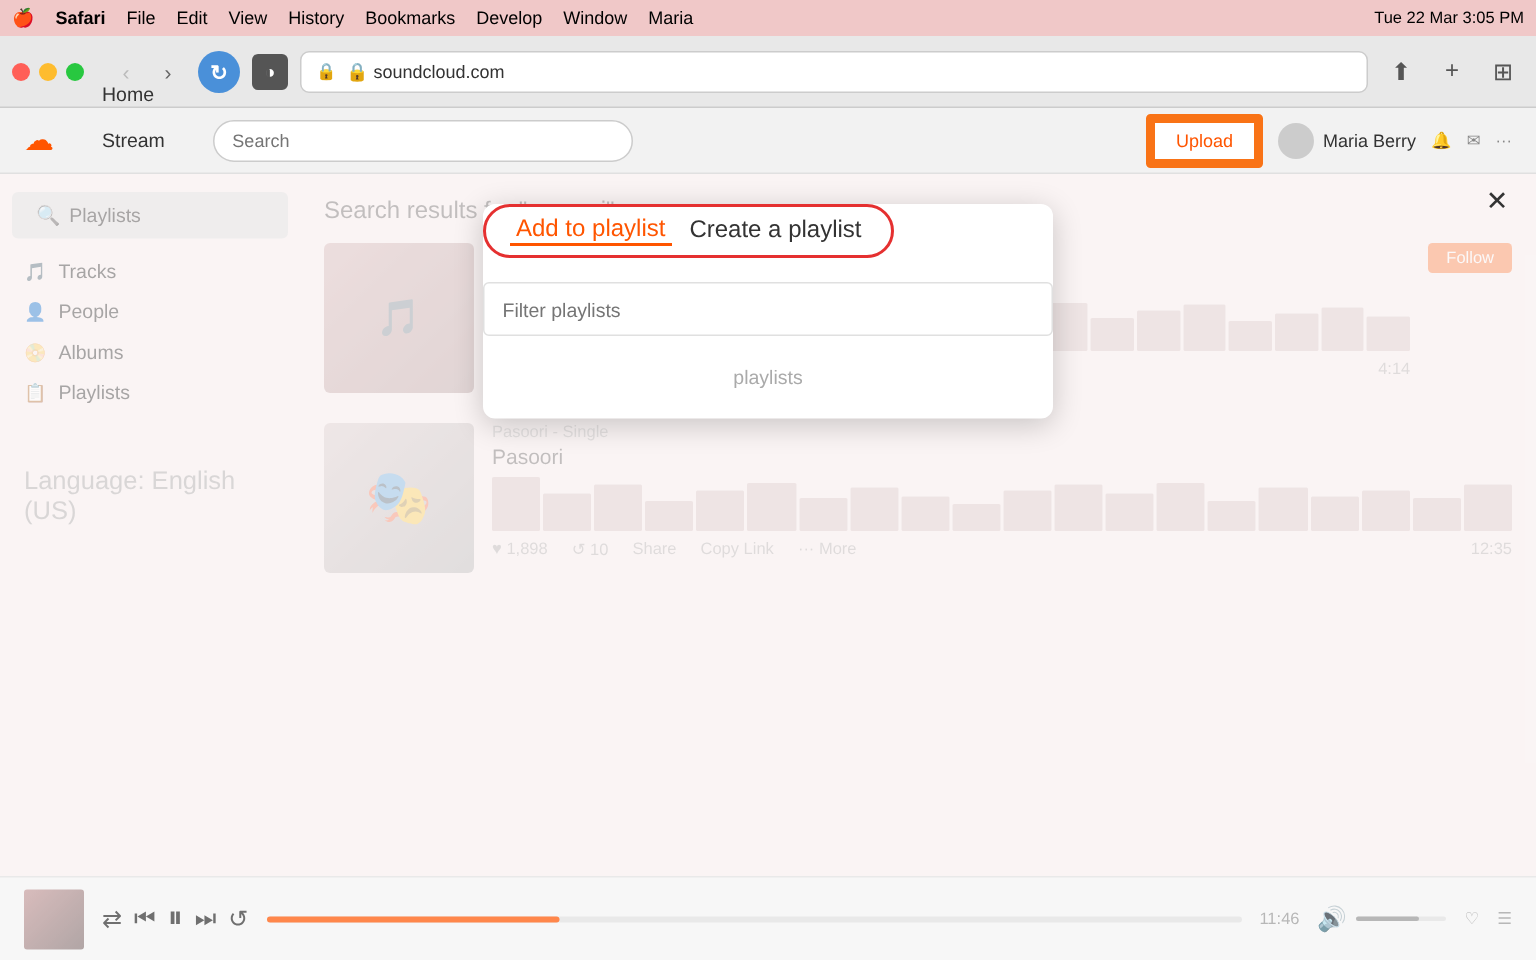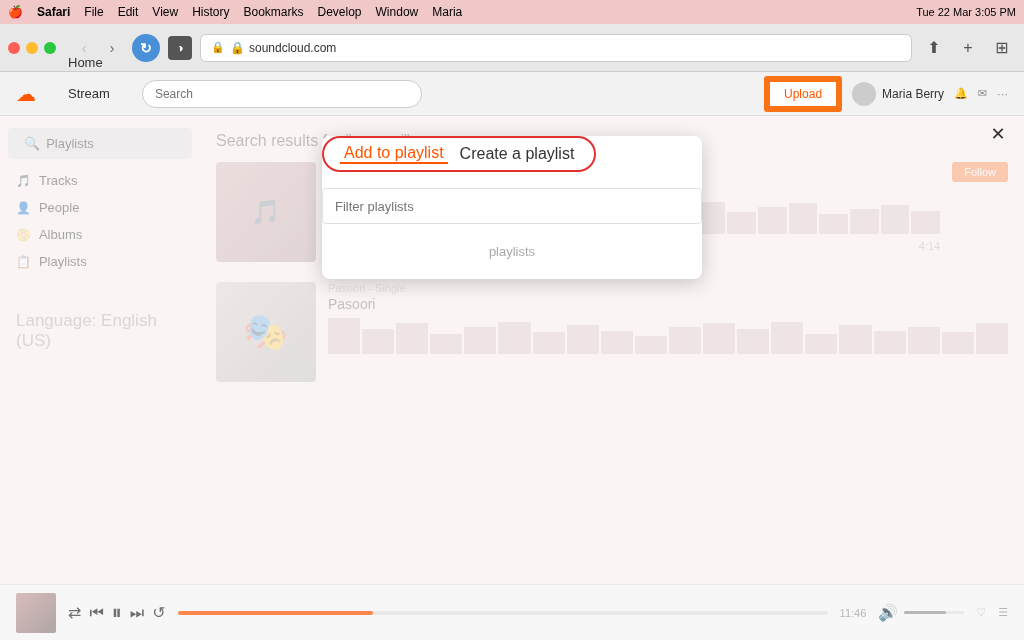--- a/index.html
+++ b/index.html
@@ -318,20 +318,28 @@
           <div style="background: #d0b8b8; height: 85%; flex: 1; border-radius: 1px;"></div>
           <div style="background: #d0b8b8; height: 70%; flex: 1; border-radius: 1px;"></div>
           <div style="background: #d0b8b8; height: 90%; flex: 1; border-radius: 1px;"></div>
           <div style="background: #d0b8b8; height: 55%; flex: 1; border-radius: 1px;"></div>
           <div style="background: #d0b8b8; height: 80%; flex: 1; border-radius: 1px;"></div>
           <div style="background: #d0b8b8; height: 65%; flex: 1; border-radius: 1px;"></div>
           <div style="background: #d0b8b8; height: 75%; flex: 1; border-radius: 1px;"></div>
           <div style="background: #d0b8b8; height: 60%; flex: 1; border-radius: 1px;"></div>
           <div style="background: #d0b8b8; height: 85%; flex: 1; border-radius: 1px;"></div>
         </div>
+        <div class="track-stats">
+          <span>♥ 1,898</span>
+          <span>↺ 10</span>
+          <span>Share</span>
+          <span>Copy Link</span>
+          <span>··· More</span>
+          <span style="margin-left: auto;">12:35</span>
+        </div>
       </div>
     </div>
   </div>
 
   <div class="playlist-modal">
     
     <div style="margin-bottom: 16px;">
       <div style="display: inline-flex; border: 2px solid #e53030; border-radius: 24px; padding: 6px 16px; gap: 4px;">
         <button style="background: none; border: none; font-size: 16px; color: #f50; cursor: pointer; padding: 0 4px; border-bottom: 2px solid #f50; font-weight: 500;">Add to playlist</button>
         <span style="color: #ccc; font-size: 16px; display: flex; align-items: center;"> </span>

